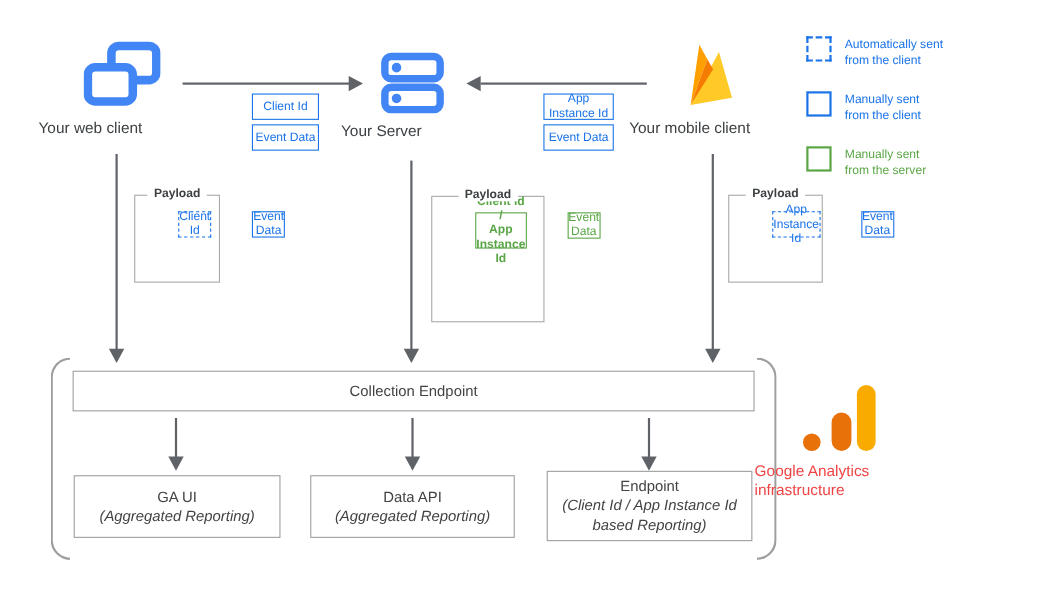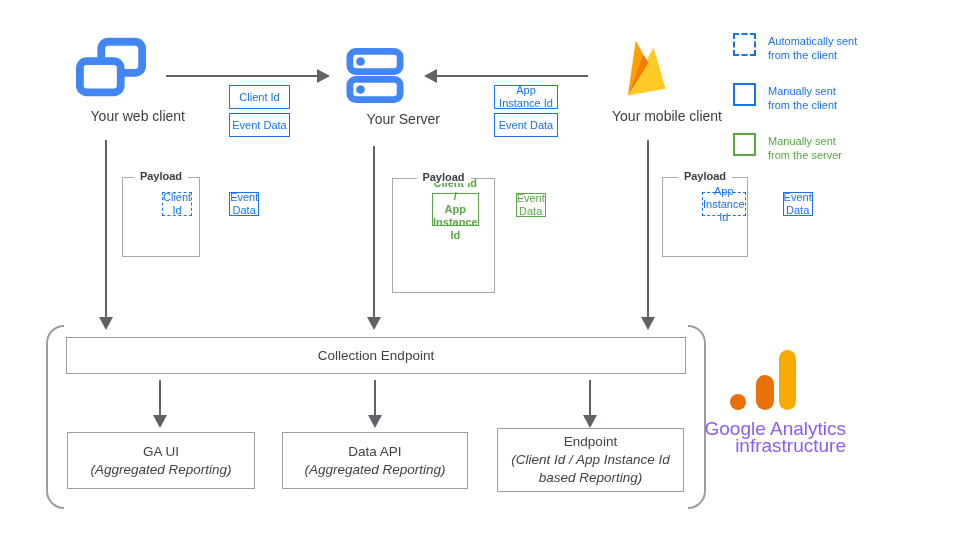--- a/index.html
+++ b/index.html
@@ -2,21 +2,21 @@
 <html><head>
 <meta charset="utf-8">
 <style>
   html,body{margin:0;padding:0;background:#fff;}
   #canvas{
     position:relative;width:960px;height:540px;background:#ffffff;overflow:hidden;
     font-family:"Liberation Sans",sans-serif;color:#3c4043;
   }
   .abs{position:absolute;}
   
-  .node-label{font-size:14px;font-weight:500;color:#3c4043;text-align:right;}
+  .node-label{font-size:14px;font-weight:500;color:#3c4043;text-align:left;}
   
   .vline{width:2px;background:#5f6368;}
   .hline{height:2px;background:#5f6368;}
   .head-down{width:0;height:0;border-left:7px solid transparent;border-right:7px solid transparent;border-top:13px solid #5f6368;}
   .head-right{width:0;height:0;border-top:7px solid transparent;border-bottom:7px solid transparent;border-left:13px solid #5f6368;}
   .head-left{width:0;height:0;border-top:7px solid transparent;border-bottom:7px solid transparent;border-right:13px solid #5f6368;}
   
   .chip{
     box-sizing:border-box;display:flex;align-items:center;justify-content:center;
     background:#fff;font-size:11px;font-weight:500;text-align:center;
@@ -56,21 +56,21 @@
   
   .legend{display:flex;flex-direction:column;gap:21px;}
   .legend-item{display:flex;gap:12px;align-items:flex-start;}
   .legend-swatch{box-sizing:border-box;width:23px;height:23px;background:#fff;flex:0 0 auto;}
   .sw-dashed-blue{border:2px dashed #1a73e8;}
   .sw-solid-blue{border:2px solid #1a73e8;}
   .sw-solid-green{border:2px solid #5aa646;}
   .legend-text{font-size:11px;font-weight:500;line-height:14px;margin-top:1px;}
   .legend-blue{color:#1a73e8;}
   .legend-green{color:#5aa646;}
-  .caption{font-size:19px;line-height:17px;color:#8b5cf6;text-align:right;}
+  .caption{font-size:14px;line-height:17px;color:#ef4444;text-align:left;}
 </style>
 </head>
 <body>
 
 <div id="canvas">
 
   <svg class="abs" style="left:76px;top:36px;" width="70" height="64" viewBox="0 0 72 62">
     <rect x="26" y="4" width="42" height="32" rx="7" fill="#ffffff" stroke="#4285f4" stroke-width="8"></rect>
     <rect x="4" y="24" width="42" height="32" rx="7" fill="#ffffff" stroke="#4285f4" stroke-width="8"></rect>
   </svg>

